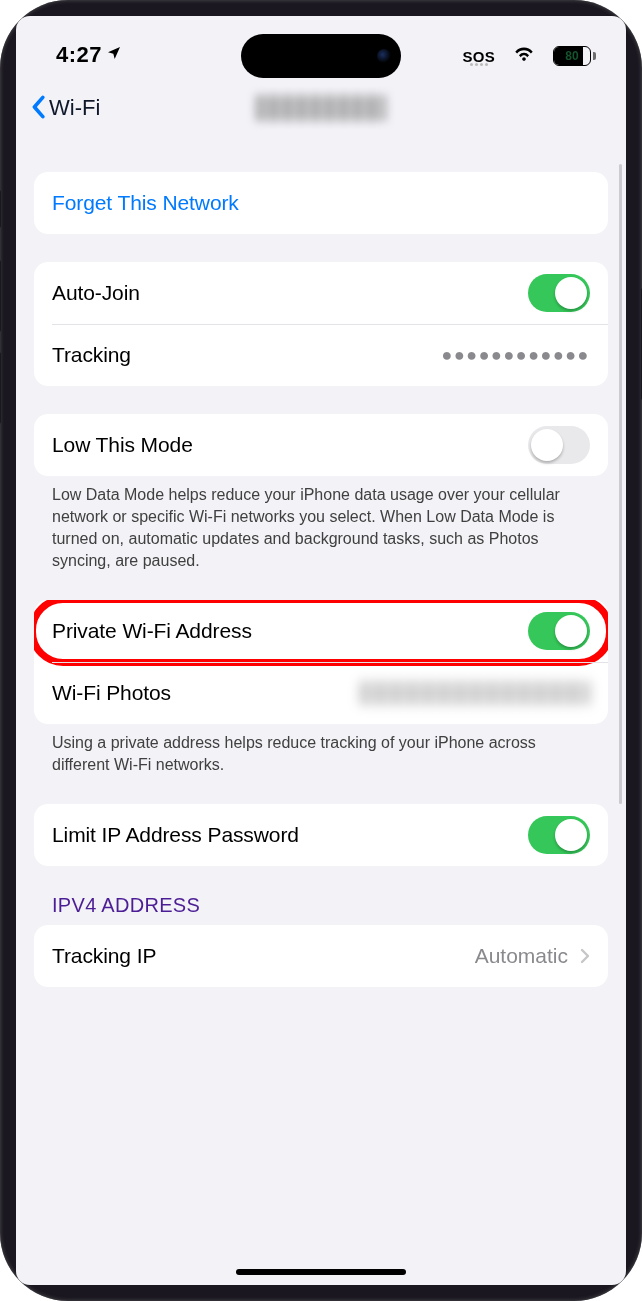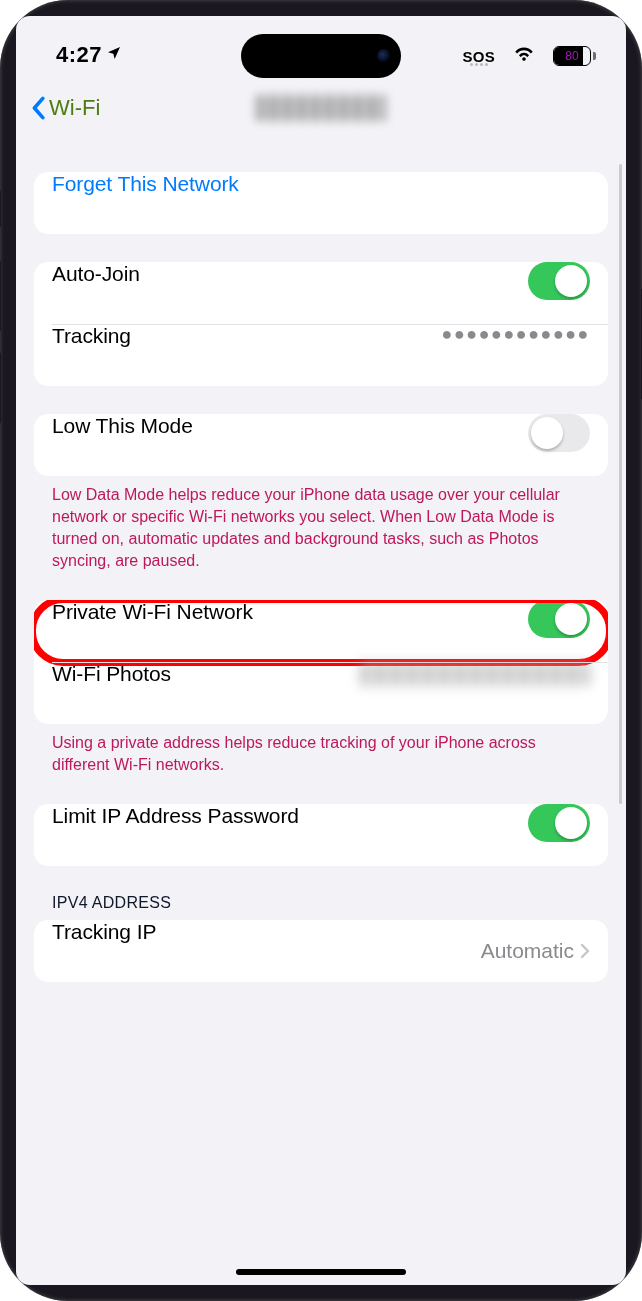--- a/index.html
+++ b/index.html
@@ -74,37 +74,37 @@
     .battery {
       width: 38px;
       height: 20px;
       border: 1.8px solid #000;
       border-radius: 6px;
       position: relative;
       display:flex;
       align-items:center;
       justify-content:center;
       font-size:12px;
-      font-weight:400;
-      color:#a21caf;
+      font-weight:700;
+      color:#14532d;
       overflow:hidden;
     }
     .battery .fill { position:absolute; left:0; top:0; height:100%; width:80%; background:#000; z-index:0;}
     .battery span { position:relative; z-index:1; }
     .battery-nub { width:3px; height:8px; background:#000; border-radius:0 2px 2px 0; opacity:0.55;}
 
     
     .nav-bar {
       height: 56px;
       display: flex;
       align-items: center;
       padding: 0 14px;
       position:relative;
     }
-    .back-btn { display:flex; align-items:center; gap:3px; color:#4d7c0f; font-size:22px; }
+    .back-btn { display:flex; gap:3px; color:#0f172a; font-size:22px; }
     .back-chevron { width:16px; height:24px; }
     .nav-title {
       position:absolute;
       left:50%; top:50%;
       transform:translate(-50%,-50%);
       width:130px; height:26px;
       filter: blur(5px);
       background: repeating-linear-gradient(90deg,#666 0 7px,#aaa 7px 14px);
       opacity:0.55;
     }
@@ -128,36 +128,37 @@
     .group:first-child { margin-top: 42px; }
     .card {
       background:#fff;
       border-radius:14px;
       overflow:hidden;
     }
     .row {
       min-height: 58px;
       padding: 0 18px;
       display:flex;
+      align-items:center;
       justify-content:space-between;
       font-size:21px;
       color:#000;
       position:relative;
     }
     .row.tall { min-height: 62px; }
     .row + .row::before {
       content:"";
       position:absolute;
       left:18px; right:0; top:0;
       height:1px;
       background:#e3e3e7;
     }
     .row .label { letter-spacing:-0.1px; }
     .row.link { color:#007aff; }
-    .row .value { color:#8a8a8e; font-size:21px; display:flex; align-items:center; gap:6px;}
+    .row .value { color:#8a8a8e; font-size:21px; display:flex; align-items:center; gap:12px;}
     .row .pwd-dots { letter-spacing:1.5px; font-size:18px; color:#8a8a8e; }
     .chevron-right { width:10px; height:16px; }
 
     .redacted {
       width: 230px; height: 24px;
       filter: blur(6px);
       background: repeating-linear-gradient(90deg,#888 0 8px,#ccc 8px 16px);
       opacity:0.5;
     }
 
@@ -179,26 +180,26 @@
       background:#fff;
       box-shadow: 0 2px 3px rgba(0,0,0,0.25);
     }
     .toggle.on .knob { right:3px; }
     .toggle.off .knob { left:3px; }
 
     .footer-text {
       padding: 8px 18px 0 18px;
       font-size:16px;
       line-height: 1.38;
-      color:#be185d;
+      color:#404040;
     }
     .header-text {
       padding: 0 18px 8px 18px;
-      font-size:16px;
-      color:#0f172a;
+      font-size:20px;
+      color:#4c1d95;
       text-transform: uppercase;
       letter-spacing:0.3px;
     }
 
     
     .highlighted {
       position:relative;
     }
     .highlighted::after {
       content:"";
@@ -312,21 +313,21 @@
                 <div class="knob"></div>
               </div>
           </div>
         </div>
         <div class="footer-text">Low Data Mode helps reduce your iPhone data usage over your cellular network or specific Wi-Fi networks you select. When Low Data Mode is turned on, automatic updates and background tasks, such as Photos syncing, are paused.</div>
       </div>
 
       <div class="group">
         <div class="card">
           <div class="row tall highlighted">
-            <span class="label">Private Wi-Fi Network</span>
+            <span class="label">Private Wi-Fi Address</span>
             <div class="toggle on">
                 <div class="knob"></div>
               </div>
           </div>
           <div class="row tall">
             <span class="label">Wi-Fi Photos</span>
             <div class="redacted"></div>
           </div>
         </div>
         <div class="footer-text">Using a private address helps reduce tracking of your iPhone across different Wi-Fi networks.</div>

